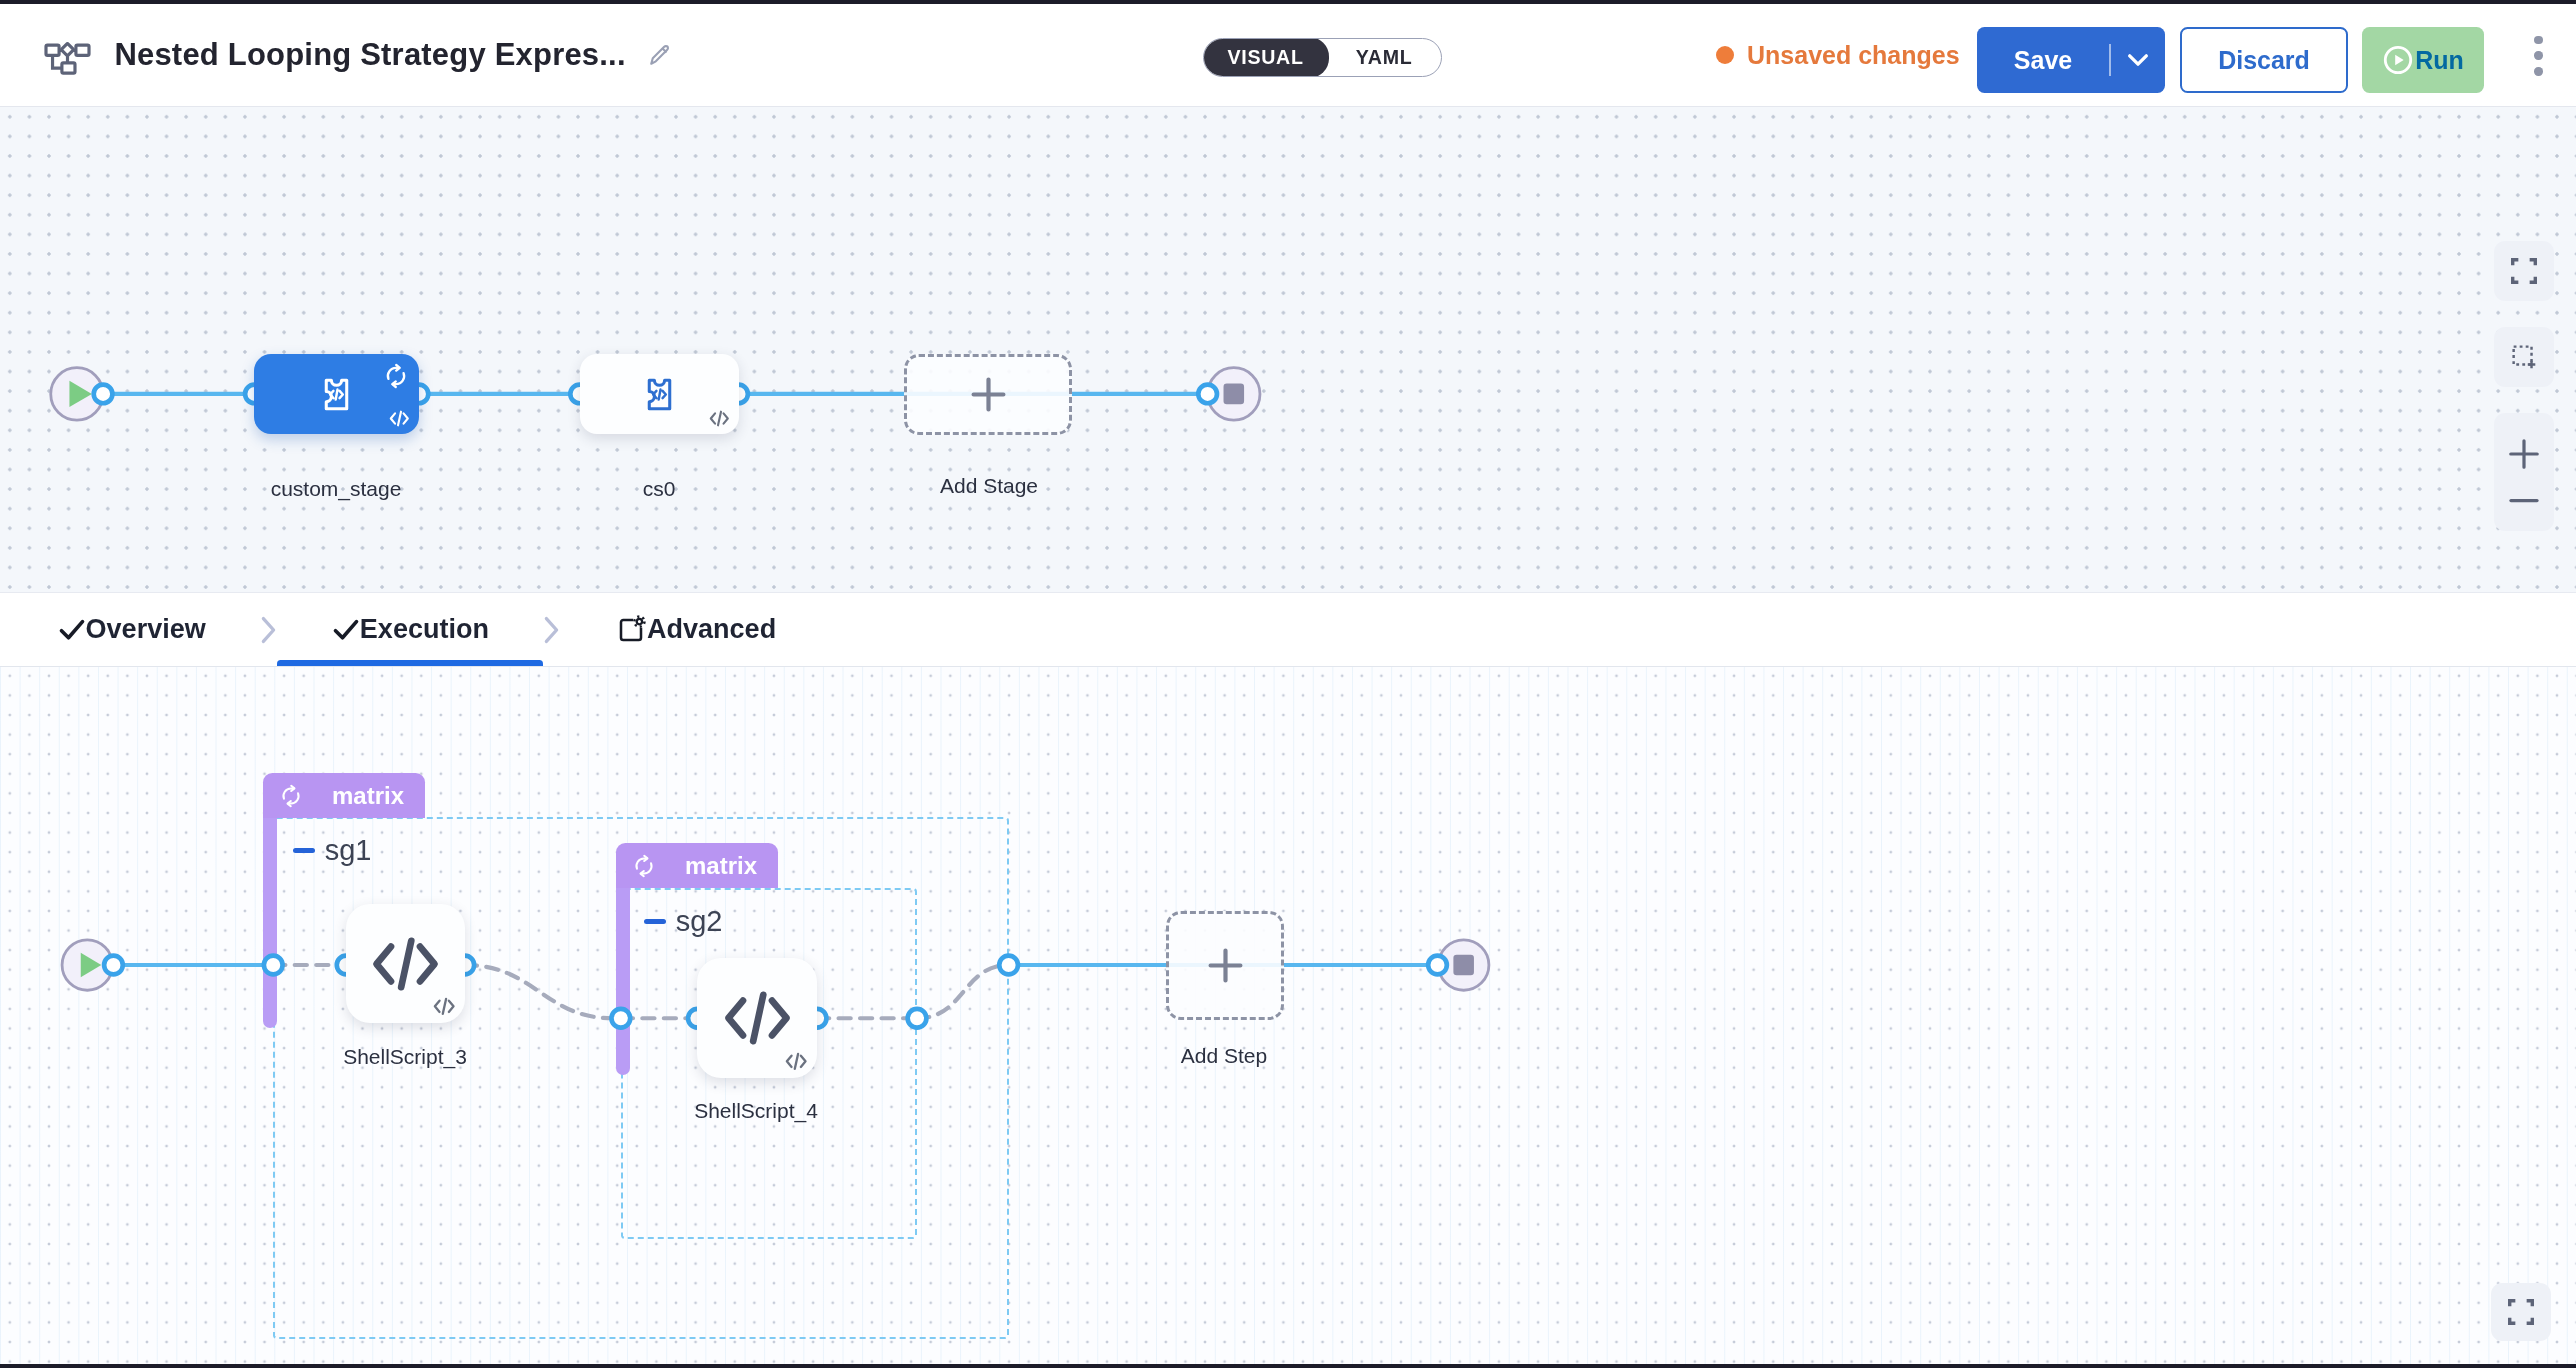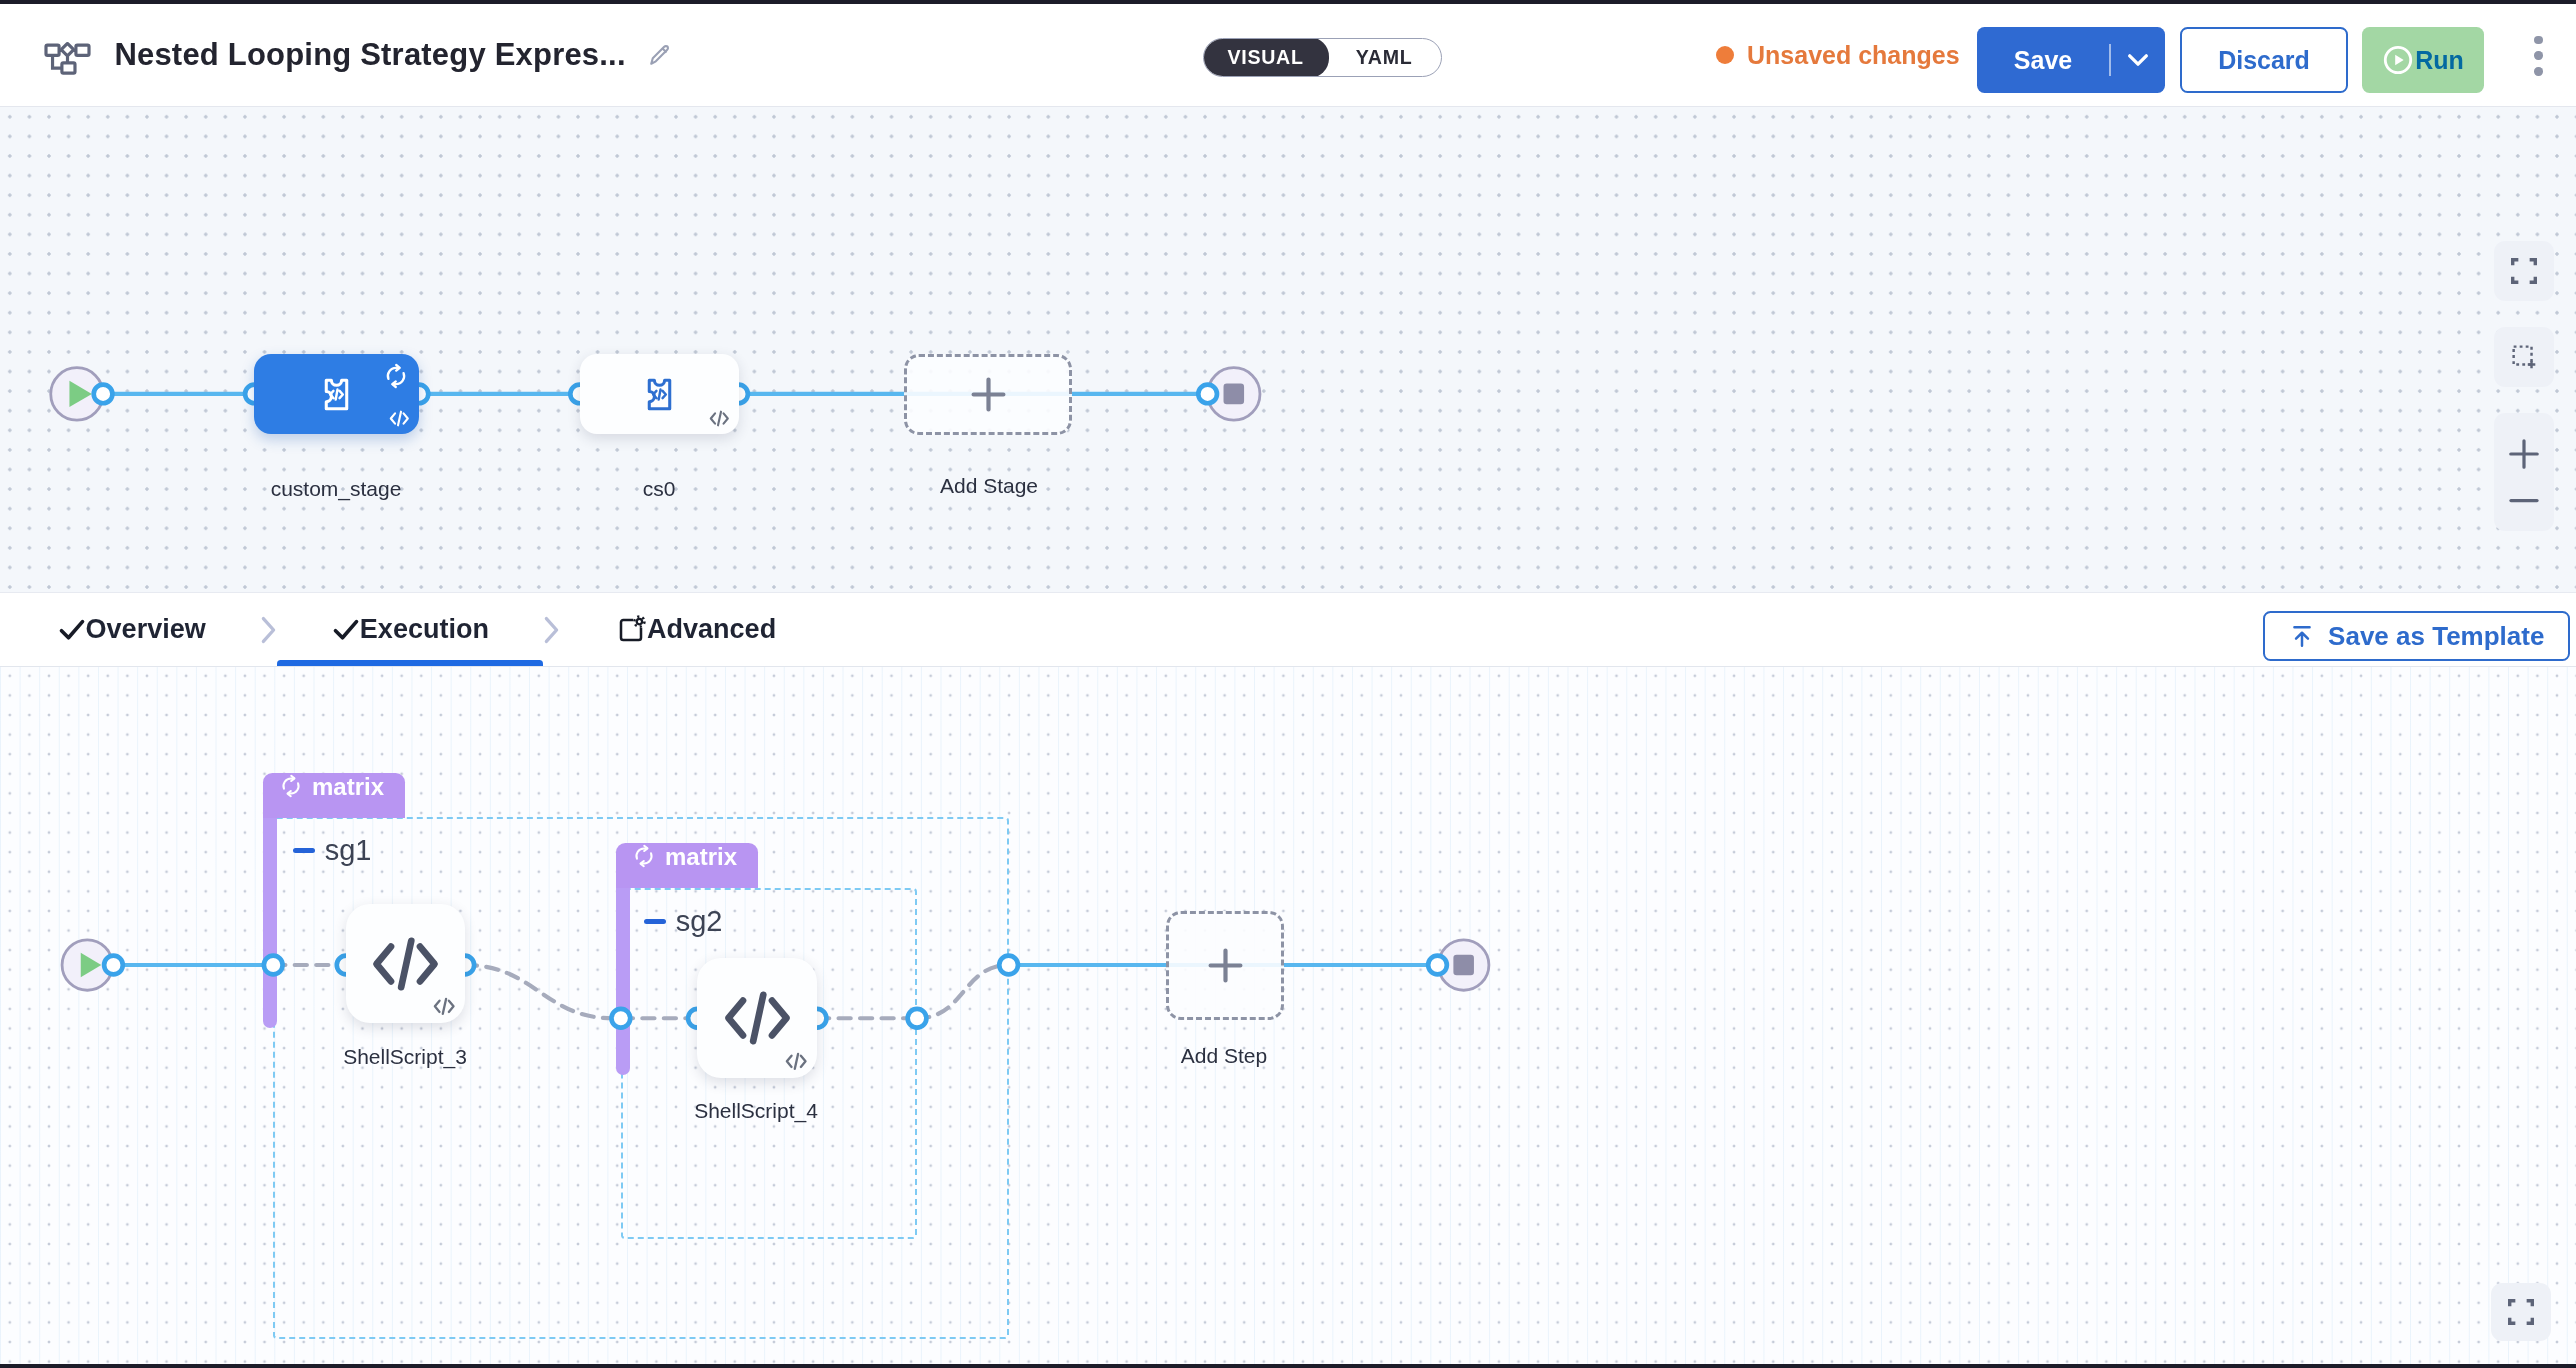--- a/index.html
+++ b/index.html
@@ -70,21 +70,21 @@
          color:#1f2433; cursor:pointer; padding:0 5.6px; }
   .tab-underline { position:absolute; left:-49px; right:-49px; bottom:0; height:6.5px; background:#1f6ae2; border-radius:3.7px 3.7px 0 0; }
   .tab-sep { margin:0 49px; display:flex; align-items:center; }
   .btn-template { position:absolute; right:5.6px; top:18px; height:50px; padding:0 24px; border:2.3px solid #2e6bcc;
                   border-radius:7.5px; background:#fff; color:#2e6bcc; font-size:26px; font-weight:700;
                   display:flex; align-items:center; gap:13px; cursor:pointer; }
 
   
   .matrix-container { position:absolute; border:2.3px dashed #7ecaf3; border-radius:3.7px; }
   .matrix-badge { position:absolute; height:45px; padding:0 20.6px 0 15px; background:#b895f2; border-radius:9.3px 9.3px 0 0;
-                  display:flex; gap:8px; color:#fff; font-size:24px; font-weight:700; cursor:pointer; z-index:5; }
+                  display:flex; align-items:center; gap:28px; color:#fff; font-size:24px; font-weight:700; cursor:pointer; z-index:5; }
   .matrix-bar { position:absolute; width:14px; background:#b99cf5; border-radius:0 0 7.5px 7.5px; z-index:4; }
   .group-name { position:absolute; display:flex; align-items:center; gap:9.3px; font-size:29px; color:#3c4354; z-index:5; }
   .group-dash { width:22.4px; height:5.6px; border-radius:2.8px; background:#2563d8; }
 </style>
 </head>
 <body>
 
 <div class="app">
   <div class="top-stripe"></div>
 
@@ -250,26 +250,20 @@
       </svg>
     </div>
     <div class="tab">
       <svg width="32" height="32" viewBox="0 0 24 24">
         <path d="M13.5 4.5 H6.2 A1.7 1.7 0 0 0 4.5 6.2 V17.8 A1.7 1.7 0 0 0 6.2 19.5 H17.8 A1.7 1.7 0 0 0 19.5 17.8 V10.5" fill="none" stroke="#171b26" stroke-width="1.9"></path>
         <circle cx="18.3" cy="5.7" r="2" fill="none" stroke="#171b26" stroke-width="1.7"></circle>
         <circle cx="18.3" cy="5.7" r="3.8" fill="none" stroke="#171b26" stroke-width="1.9" stroke-dasharray="1.6 2.35"></circle>
       </svg>
       <span>Advanced</span>
     </div>
-    <button class="btn-template">
-      <svg width="26" height="26" viewBox="0 0 24 24">
-        <path d="M5 4 H19 M12 9 V21 M12 9 L6.5 14.5 M12 9 L17.5 14.5" fill="none" stroke="#2e6bcc" stroke-width="2.3" stroke-linecap="round" stroke-linejoin="round"></path>
-      </svg>
-      <span>Save as Template</span>
-    </button>
   </div>
 
   <div class="exec-canvas">
 
     <div class="matrix-badge" style="left:263px; top:107px;">
       <svg width="26" height="26" viewBox="0 0 24 24">
         <g fill="none" stroke="#fff" stroke-width="1.9" stroke-linecap="round" stroke-linejoin="round">
           <path d="M5.5 14.5 A7 7 0 0 1 12 5 h2.5"></path>
             <path d="M12.2 2.6 L15.2 5 L12.2 7.4"></path>
           <path d="M18.5 9.5 A7 7 0 0 1 12 19 h-2.5"></path>

